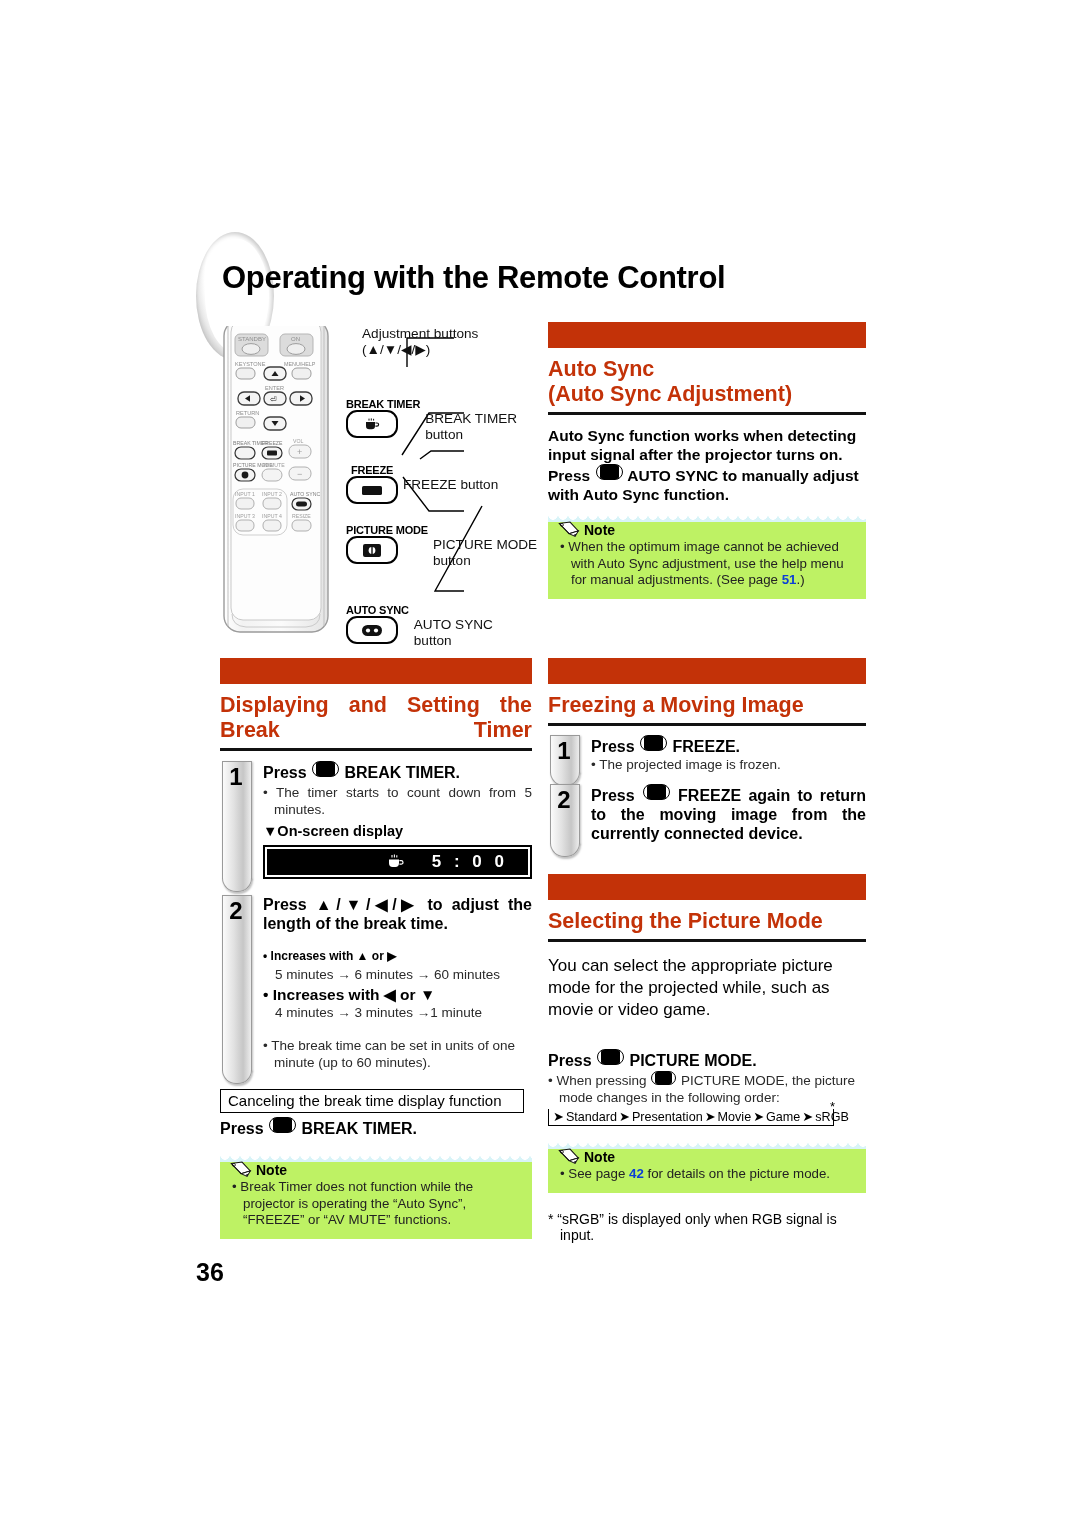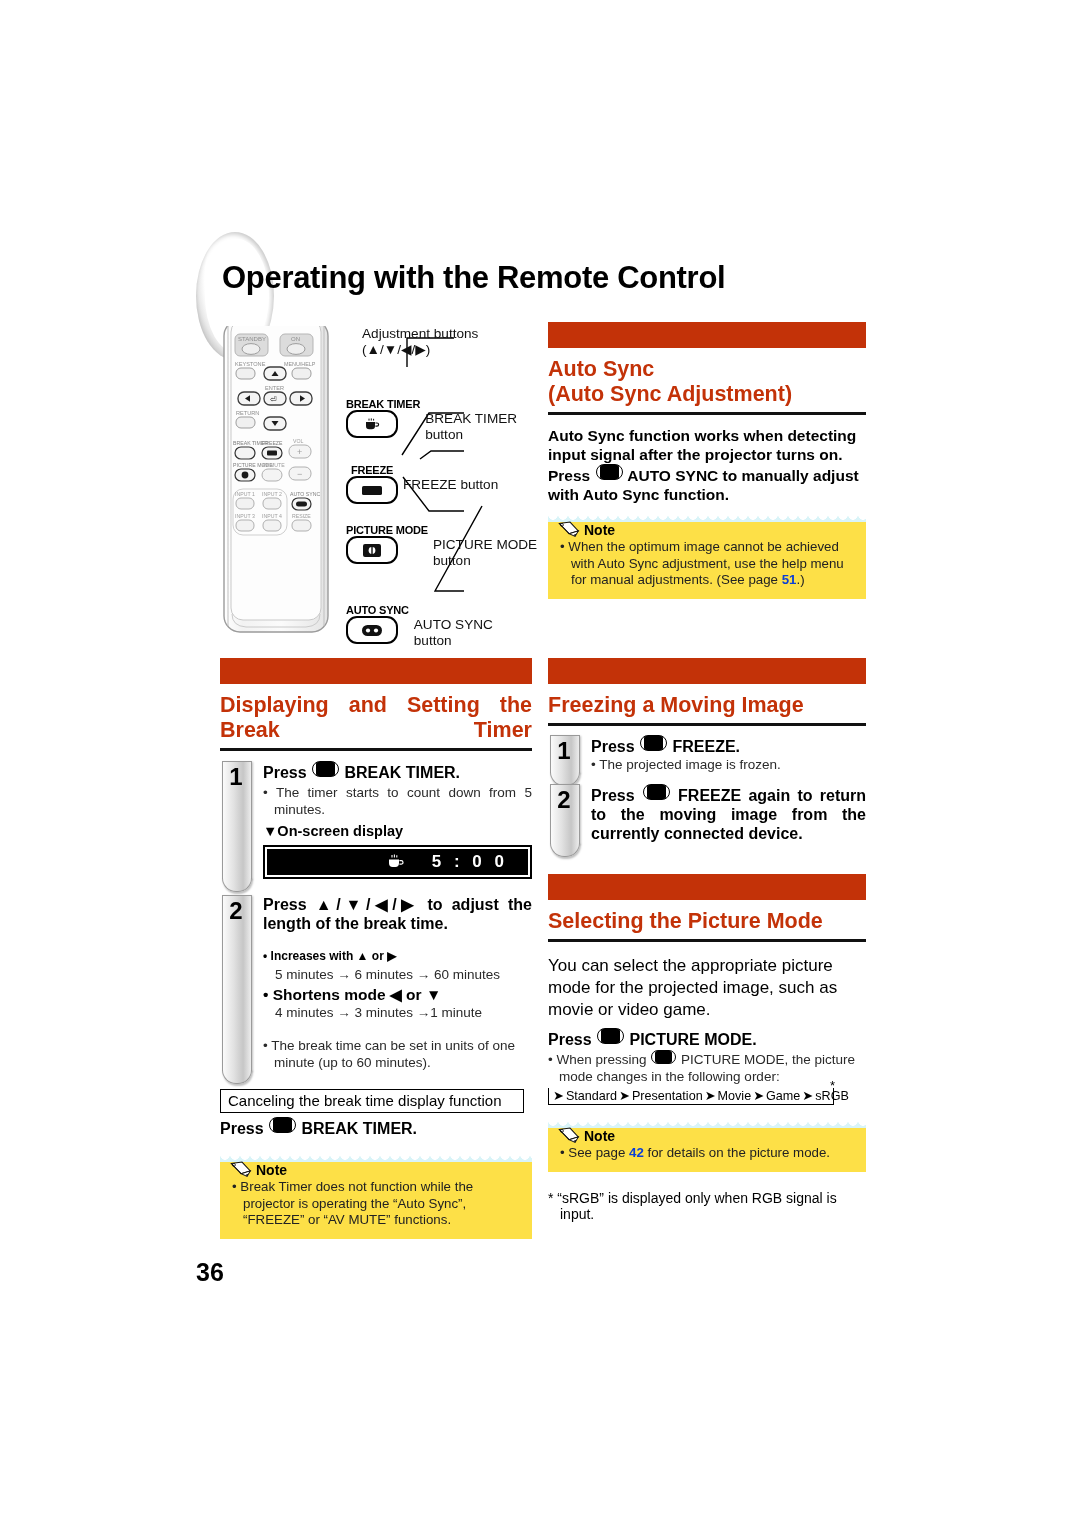--- a/index.html
+++ b/index.html
@@ -47,21 +47,21 @@
   .sec-rule{border-top:3px solid #111;margin-top:5px;}
 
   
   .body-bold{font-weight:bold;font-size:15.5px;line-height:19px;}
   .body-plain{font-size:17px;line-height:22px;}
   .small-plain{font-size:13.5px;line-height:17px;color:#2a2a2a;}
   .small-bold{font-size:14.5px;line-height:18px;font-weight:bold;}
 
   
   .note{
-    background:#fde047;position:relative;padding:22px 10px 10px 12px;margin-top:11px;
+    background:#bef264;position:relative;padding:22px 10px 10px 12px;margin-top:11px;
   }
   .note::before{
     content:"";position:absolute;left:0;right:0;top:0;height:7px;
     background:
       radial-gradient(circle at 5px 0px, transparent 0 4.6px, #d9f4f8 4.9px) ,
       #ffffff;
     background-size:10px 10px;background-repeat:repeat-x;
   }
   .note-title{
     position:absolute;left:10px;top:6px;font-weight:bold;font-size:14px;
@@ -392,21 +392,21 @@
     <div class="step" style="margin-top:16px;">
       <div class="step-num" style="min-height:118px;">
         <div class="shape"></div>
           <div class="tip"></div>
         <span>2</span>
       </div>
       <div class="step-body">
         <div class="body-bold" style="font-size:16px;text-align:justify;">Press ▲/▼/◀/▶ to adjust the length of the break time.</div>
         <div class="body-bold" style="font-size:12px;margin-top:14px;padding-left:12px;text-indent:-12px;">• <span>Increases with ▲ or ▶</span></div>
         <div class="small-plain" style="padding-left:12px;">5 minutes → 6 minutes → 60 minutes</div>
-        <div class="body-bold" style="font-size:15.5px;margin-top:2px;padding-left:12px;text-indent:-12px;">• <span>Shortens mode ◀ or ▼</span></div>
+        <div class="body-bold" style="font-size:15.5px;margin-top:2px;padding-left:12px;text-indent:-12px;">• <span>Increases with ◀ or ▼</span></div>
         <div class="small-plain" style="padding-left:12px;">4 minutes → 3 minutes →1 minute</div>
         <div class="small-plain" style="padding-left:11px;text-indent:-11px;margin-top:16px;">• <span>The break time can be set in units of one minute (up to 60 minutes).</span></div>
       </div>
     </div>
 
     <div style="margin-top:18px;">
       <div class="boxed" style="width:304px;box-sizing:border-box;">Canceling the break time display function</div>
       <div class="body-bold" style="font-size:16px;margin-top:4px;">
         <span>Press</span>
         <span class="key"><i></i></span>
@@ -466,23 +466,23 @@
         </div>
       </div>
     </div>
   </div>
 
   <div class="col-right" style="top:874px;">
     <div class="sec-bar"></div>
     <div class="sec-head">Selecting the Picture Mode</div>
     <div class="sec-rule"></div>
 
-    <div class="body-plain" style="margin-top:13px;">You can select the appropriate picture mode for the projected image, such as movie or video game.</div>
-
-    <div class="body-bold" style="font-size:16px;margin-top:7px;">
+    <div class="body-plain" style="margin-top:13px;">You can select the appropriate picture mode for the projected while, such as movie or video game.</div>
+
+    <div class="body-bold" style="font-size:16px;margin-top:28px;">
       <span>Press</span>
       <span class="key"><i></i></span>
       <span>PICTURE MODE.</span>
     </div>
 
     <div class="small-plain" style="padding-left:11px;text-indent:-11px;margin-top:1px;">
       • <span>When pressing</span>
       <span class="key" style="height:12px;min-width:17px;vertical-align:0px;"><i></i></span>
       <span>PICTURE MODE, the picture mode changes in the following order:</span>
     </div>

